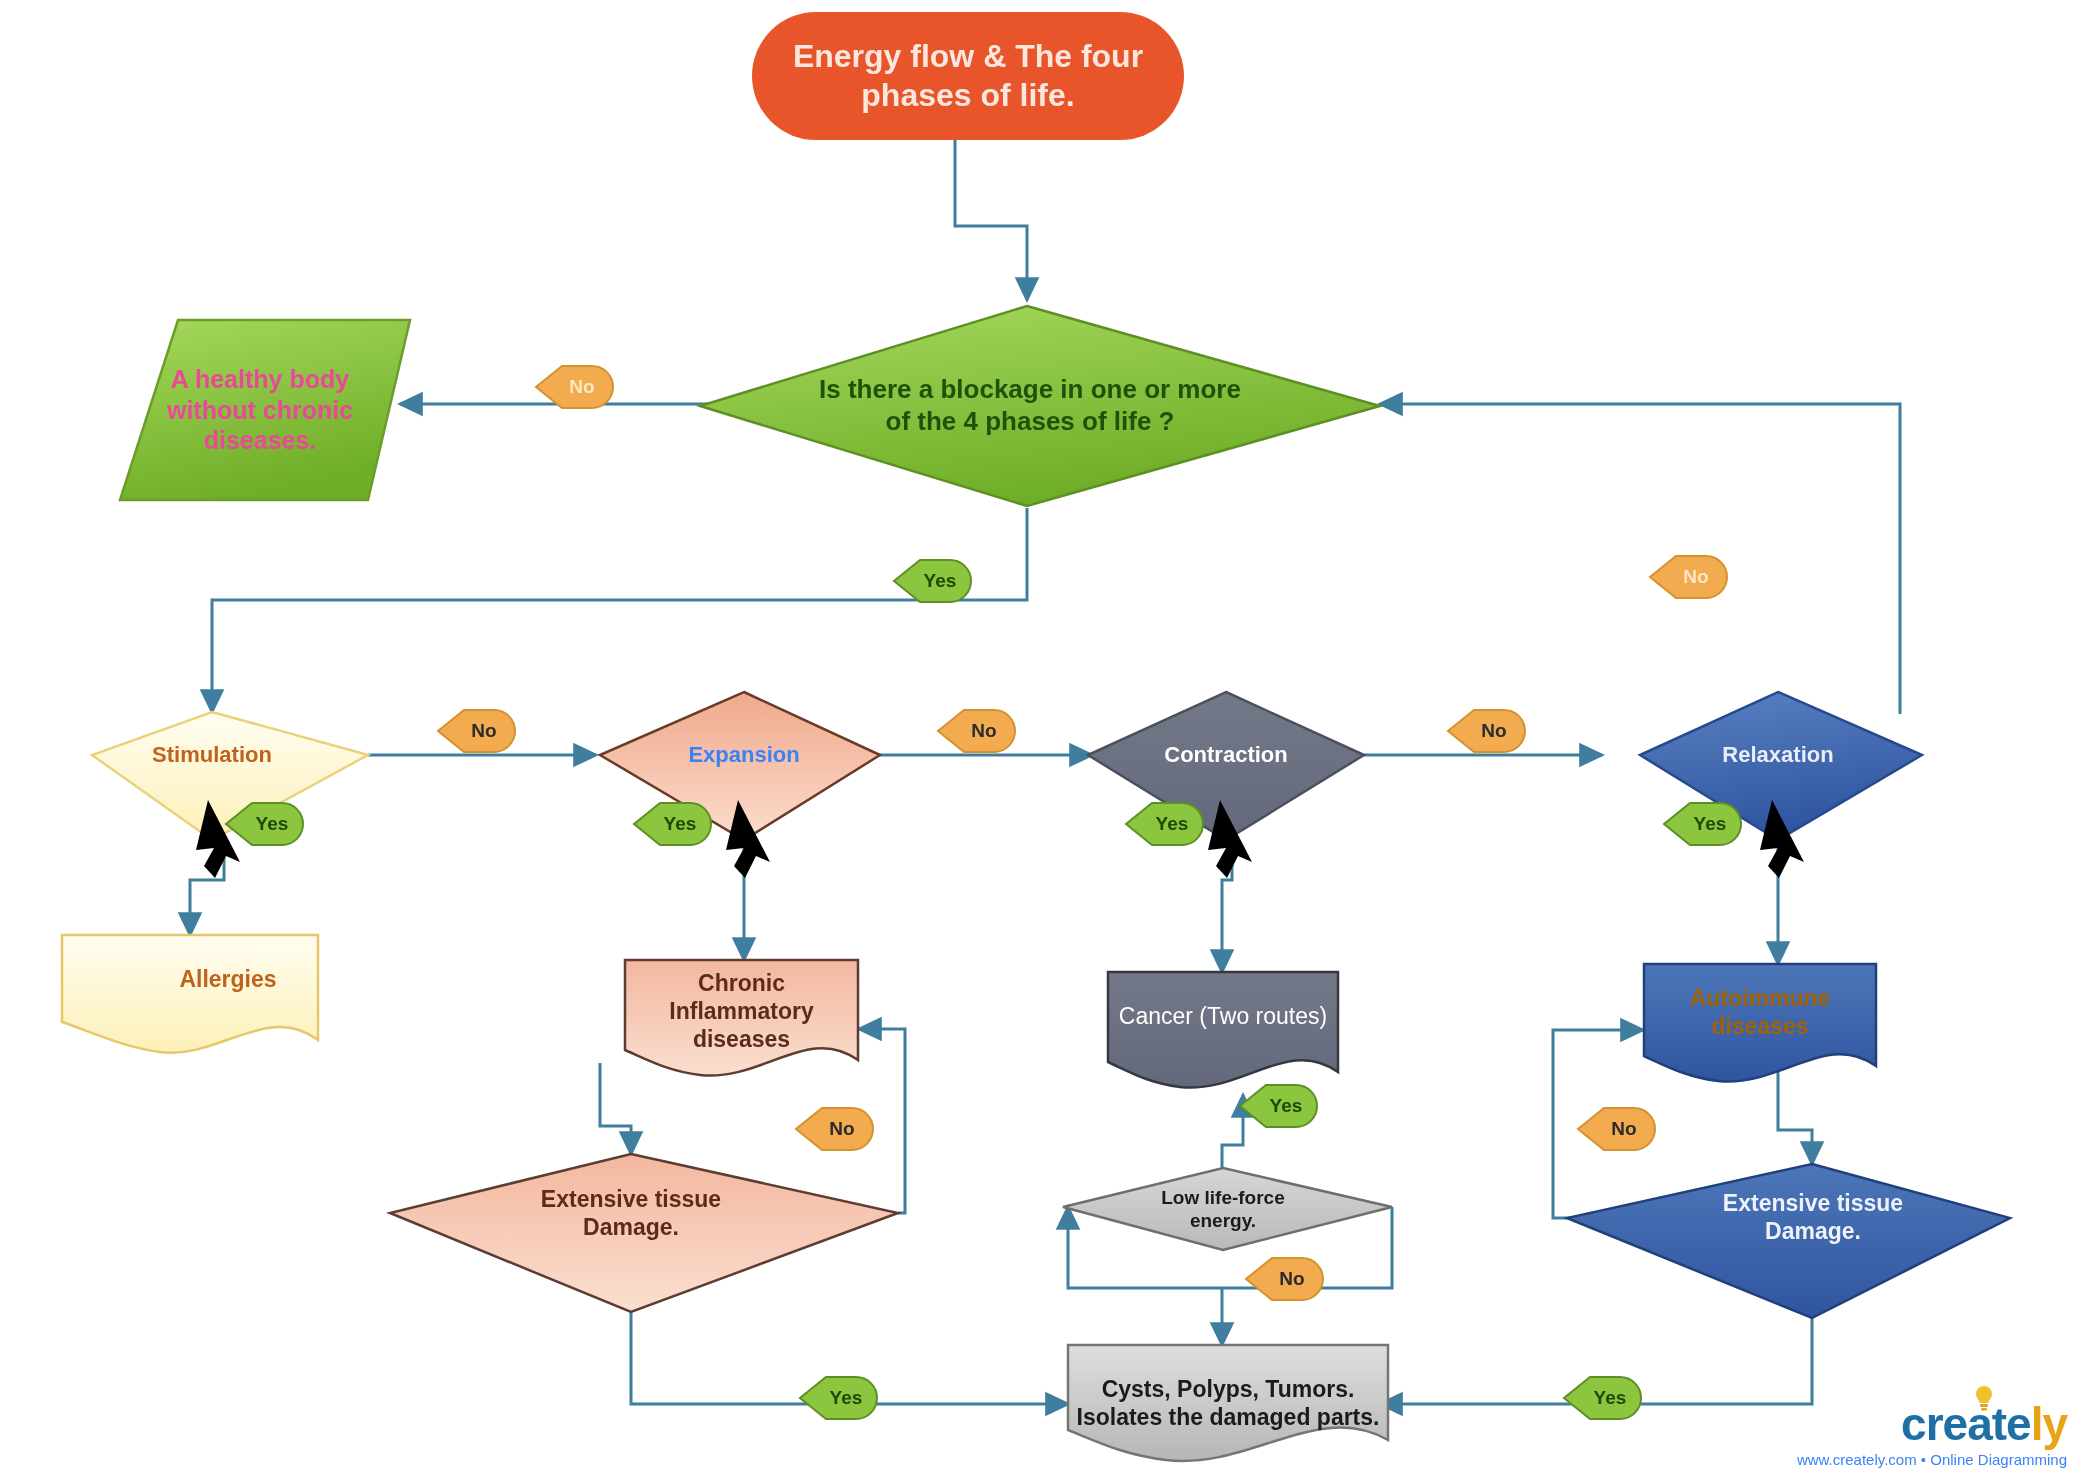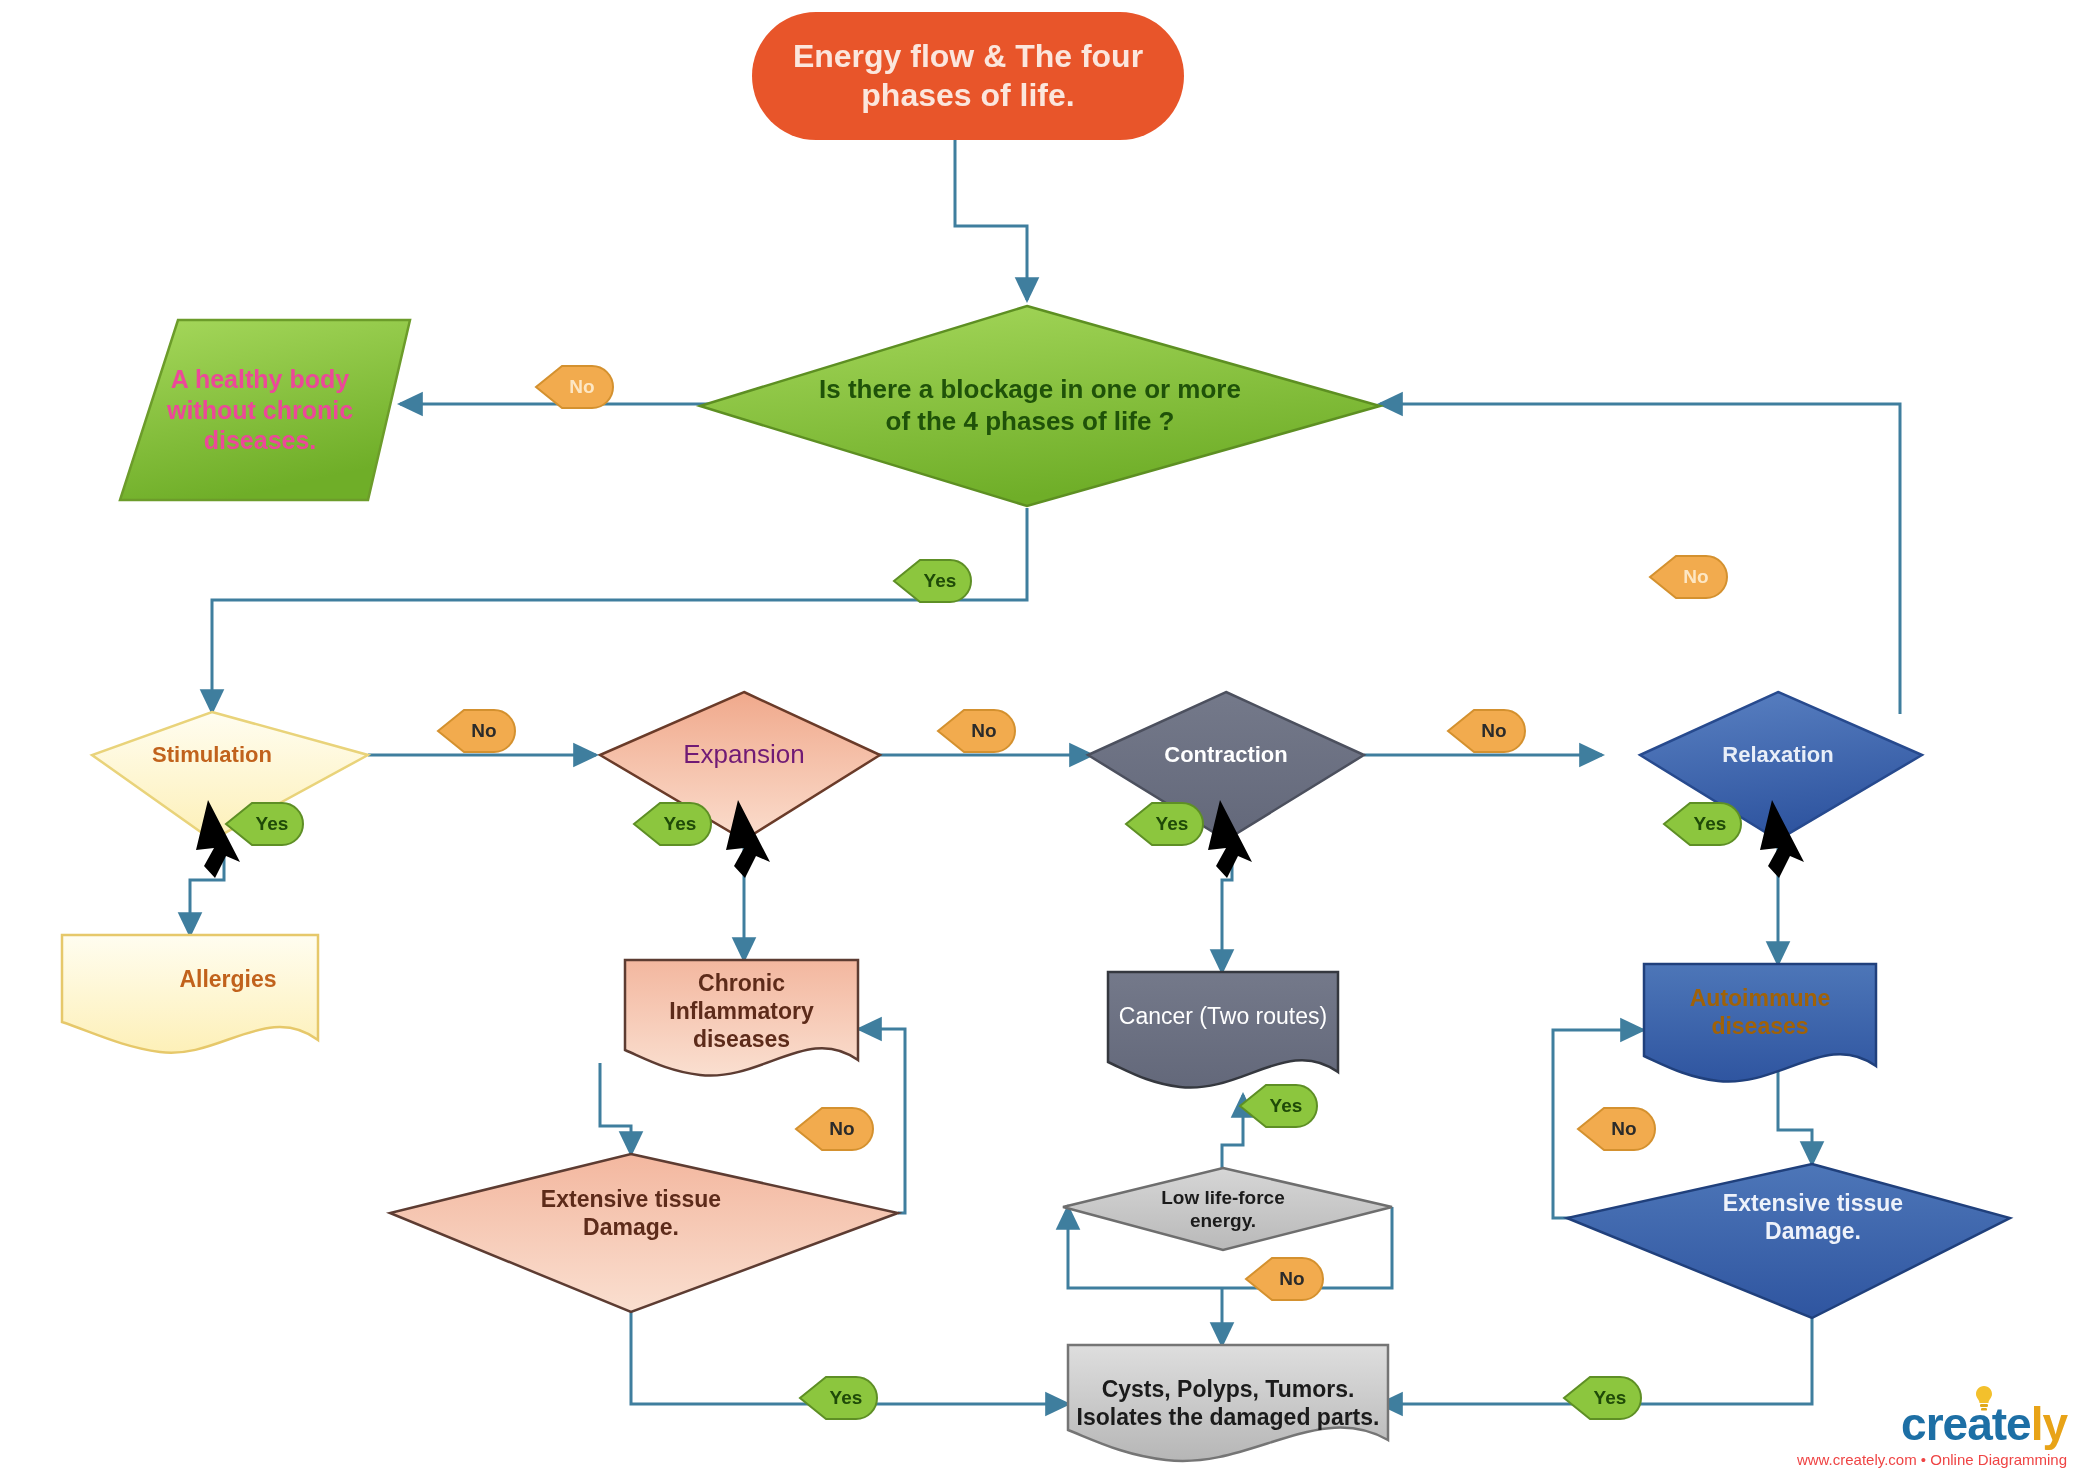--- a/index.html
+++ b/index.html
@@ -13,21 +13,21 @@
   .lbl{position:absolute;display:flex;align-items:center;justify-content:center;
        font-size:19px;font-weight:600;text-align:center;box-sizing:border-box;}
   .lbl span{position:relative;left:6px;}
 
   
   #logo{position:absolute;right:22px;bottom:12px;text-align:right;margin-top:48px;}
   #logo .word{font-size:46px;font-weight:700;letter-spacing:-1px;line-height:1;}
   #logo .c1{color:#1d6fa5;}
   #logo .c2{color:#e8a317;}
   #logo .bulb{position:absolute;right:72px;top:-16px;width:22px;height:26px;}
-  #logo .tag{font-size:15px;color:#ef4444;margin-top:4px;}
+  #logo .tag{font-size:15px;color:#3b82f6;margin-top:4px;}
 </style>
 </head>
 <body>
 
 <div id="stage">
 
   <svg class="layer" viewBox="0 0 2089 1480">
     <defs>
       <marker id="ar" markerWidth="9" markerHeight="9" refX="7.6" refY="4.5" orient="auto">
         <path d="M0,0.4 L8.6,4.5 L0,8.6 Z" fill="#3f7e9e"></path>
@@ -181,21 +181,21 @@
     <span>A healthy body without chronic diseases.</span>
   </div>
 
   <div class="node" style="left:805px;top:340px;width:450px;height:132px;color:#1f5209;font-size:26px;font-weight:700;">
     <span>Is there a blockage in one or more of the 4 phases of life ?</span>
   </div>
 
   <div class="node" style="left:112px;top:732px;width:200px;height:46px;color:#c1621c;font-size:22px;font-weight:700;">
     <span>Stimulation</span>
   </div>
-  <div class="node" style="left:644px;top:734px;width:200px;height:42px;color:#701a75;font-size:26px;font-weight:400;">
+  <div class="node" style="left:644px;top:734px;width:200px;height:42px;color:#3b82f6;font-size:22px;font-weight:700;">
     <span>Expansion</span>
   </div>
   <div class="node" style="left:1126px;top:734px;width:200px;height:42px;color:#ffffff;font-size:22px;font-weight:600;">
     <span>Contraction</span>
   </div>
   <div class="node" style="left:1678px;top:734px;width:200px;height:42px;color:#e8eef8;font-size:22px;font-weight:700;">
     <span>Relaxation</span>
   </div>
 
   <div class="node" style="left:62px;top:955px;width:256px;height:48px;color:#c1621c;font-size:23px;font-weight:700;margin-left:38px;">

